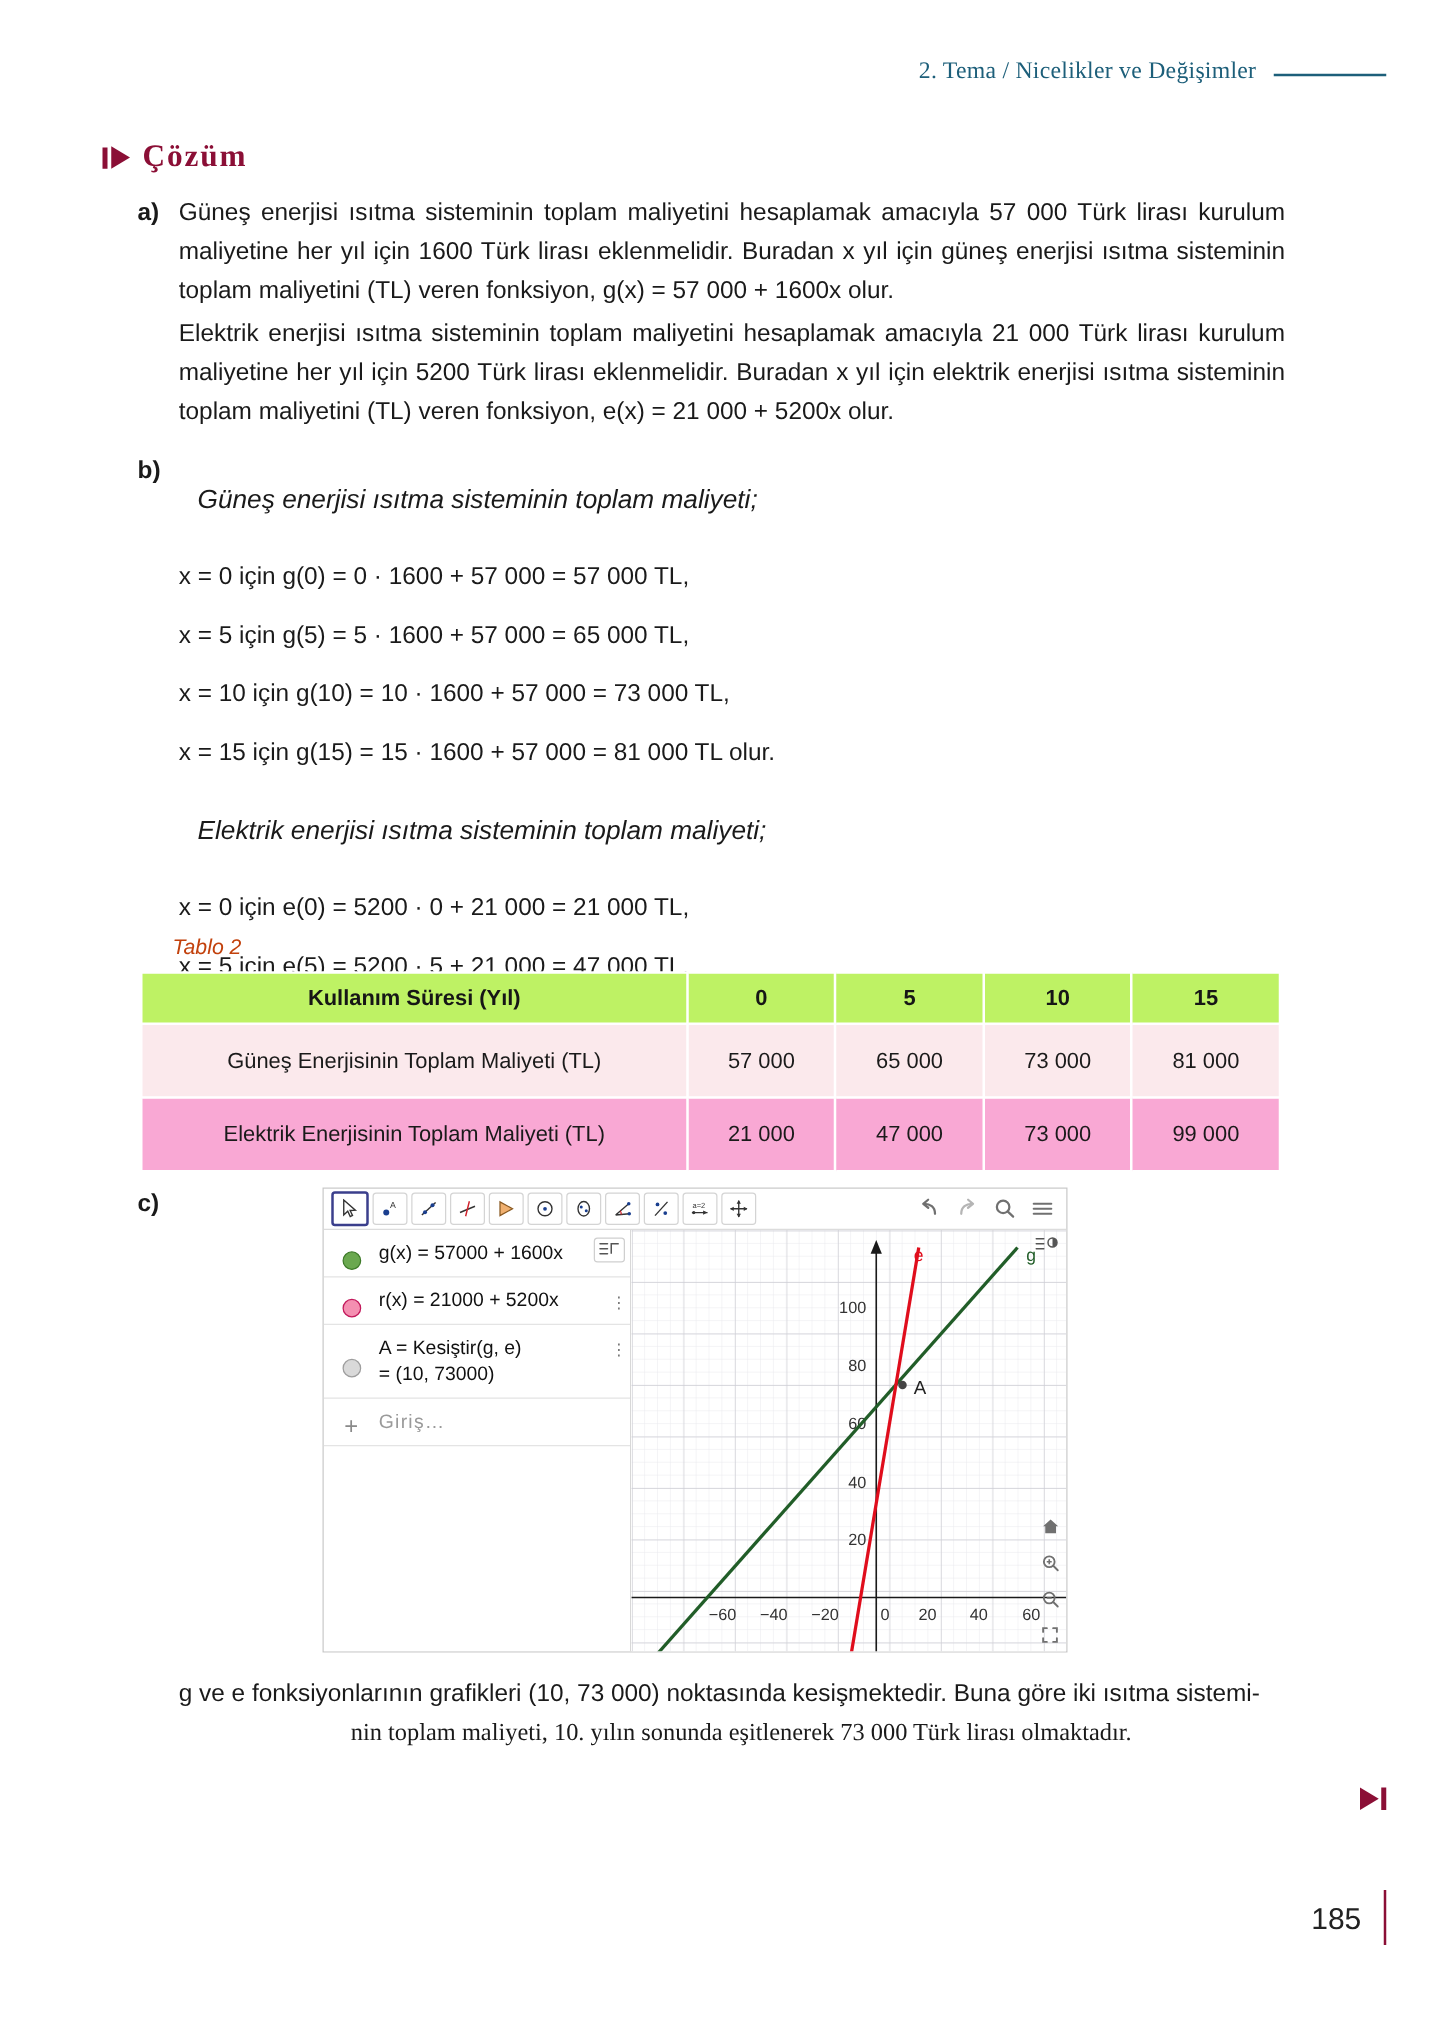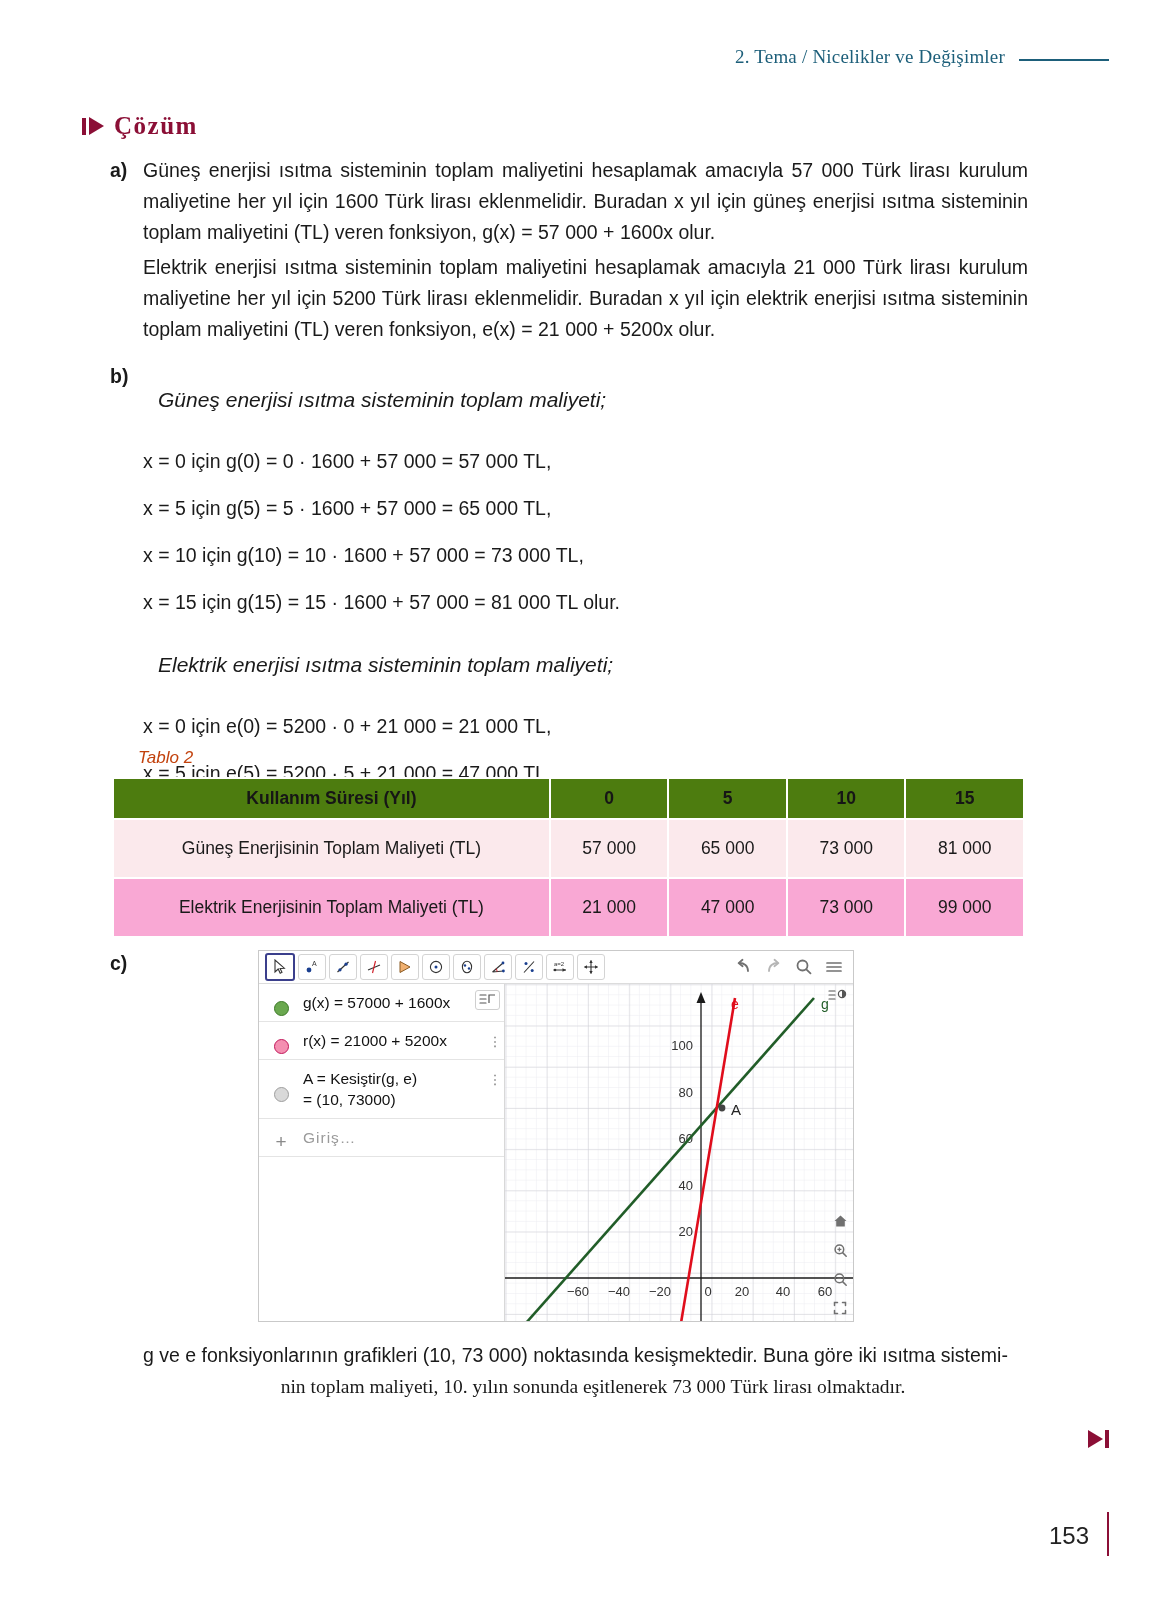--- a/index.html
+++ b/index.html
@@ -70,21 +70,21 @@
   }
   table.data-table{
     position:absolute; left:112px; top:777px;
     width:913px; border-collapse:collapse;
   }
   table.data-table th, table.data-table td{
     border:2px solid #ffffff;
     text-align:center; vertical-align:middle;
   }
   table.data-table thead th{
-    background:#4d7c0f; color:#161616;
+    background:#bef264; color:#161616;
     font-size:17.5px; font-weight:bold; height:37px;
   }
   table.data-table tbody td{
     font-size:17.5px; height:55px; color:#1a1a1a;
   }
   table.data-table tbody tr.r1 td{ background:#fbe9ec; }
   table.data-table tbody tr.r2 td{ background:#f9a8d4; }
   .col-label{ width:443px; }
   .col-v{ width:117px; }
 
@@ -544,13 +544,13 @@
 <div class="closing">
   <div>g ve e fonksiyonlarının grafikleri (10, 73 000) noktasında kesişmektedir. Buna göre iki ısıtma sistemi-</div>
   <div class="lastline">nin toplam maliyeti, 10. yılın sonunda eşitlenerek 73 000 Türk lirası olmaktadır.</div>
 </div>
 
 <div class="page-footer-arrow">
   <span class="pfa-tri"></span>
     <span class="pfa-bar"></span>
 </div>
 <div class="page-number-rule"></div>
-<div class="page-number">153</div>
+<div class="page-number">185</div>
 
 </body></html>

